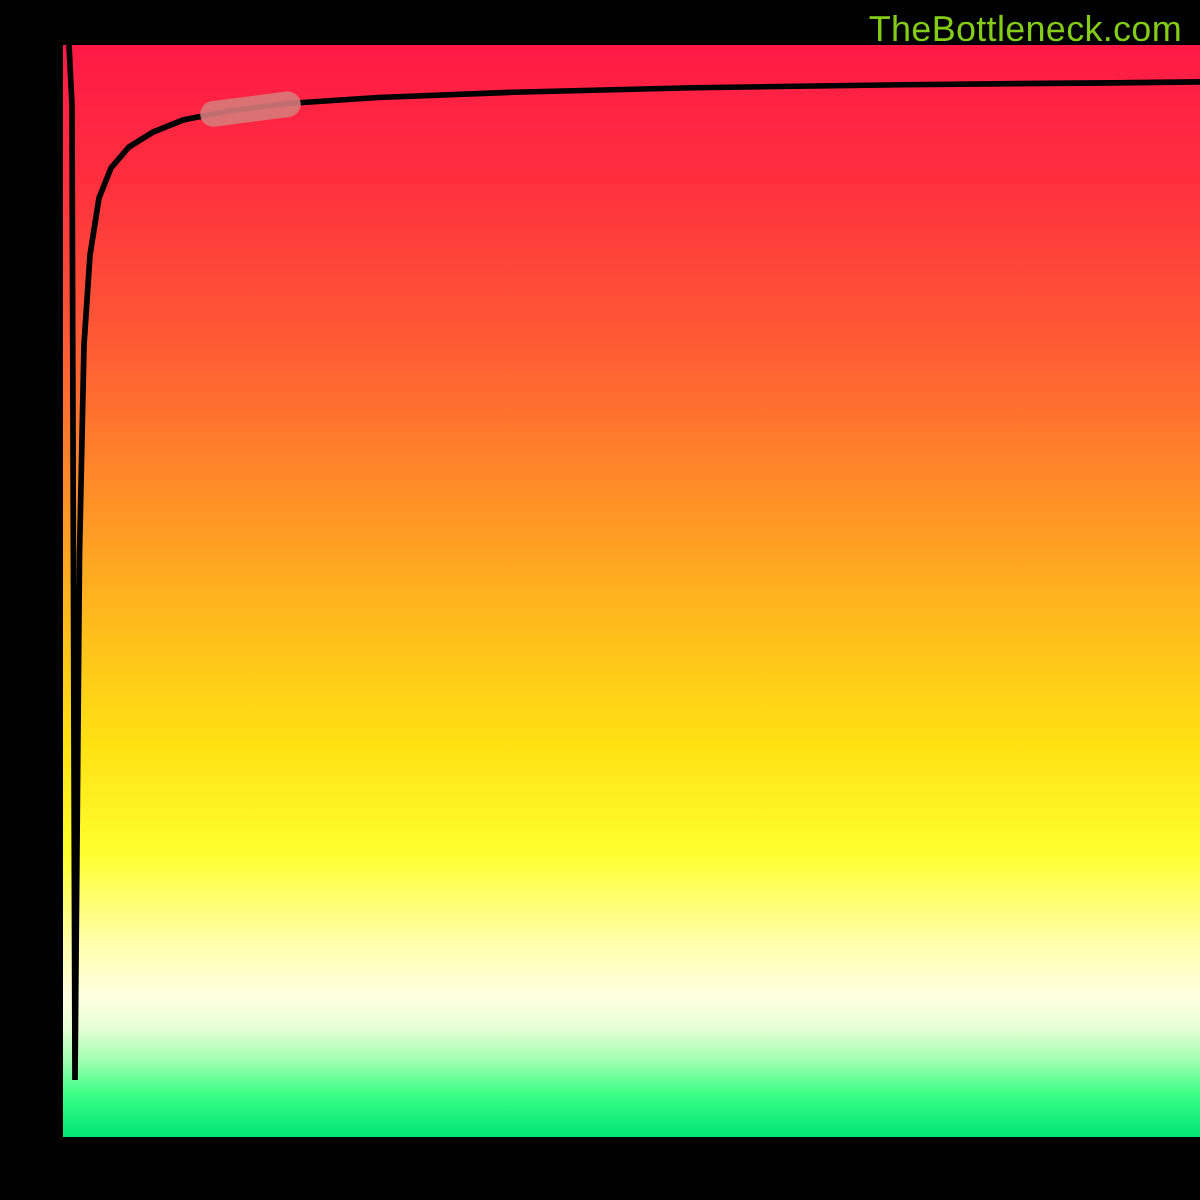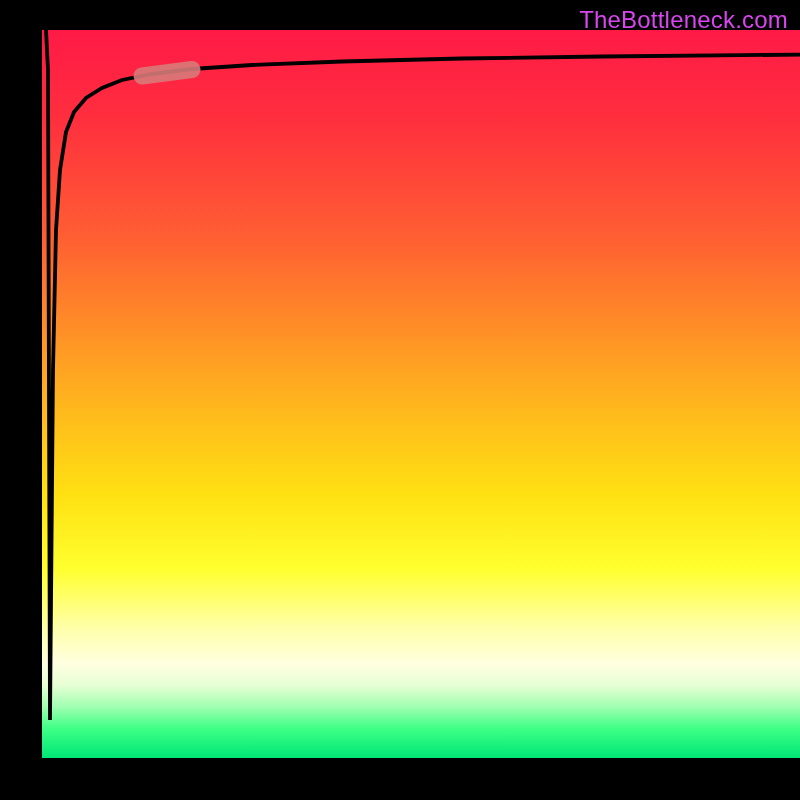--- a/index.html
+++ b/index.html
@@ -9,21 +9,21 @@
     background: #000;
     font-family: Arial, Helvetica, sans-serif;
     position: relative;
     overflow: hidden;
   }
   .watermark {
     position: absolute;
     top: 6px;
     right: 12px;
     font-size: 24px;
-    color: #d946ef;
+    color: #84cc16;
     font-weight: 400;
     letter-spacing: 0.2px;
     z-index: 10;
   }
   .plot-frame {
     position: absolute;
     left: 42px;
     top: 30px;
     width: 758px;
     height: 728px;

